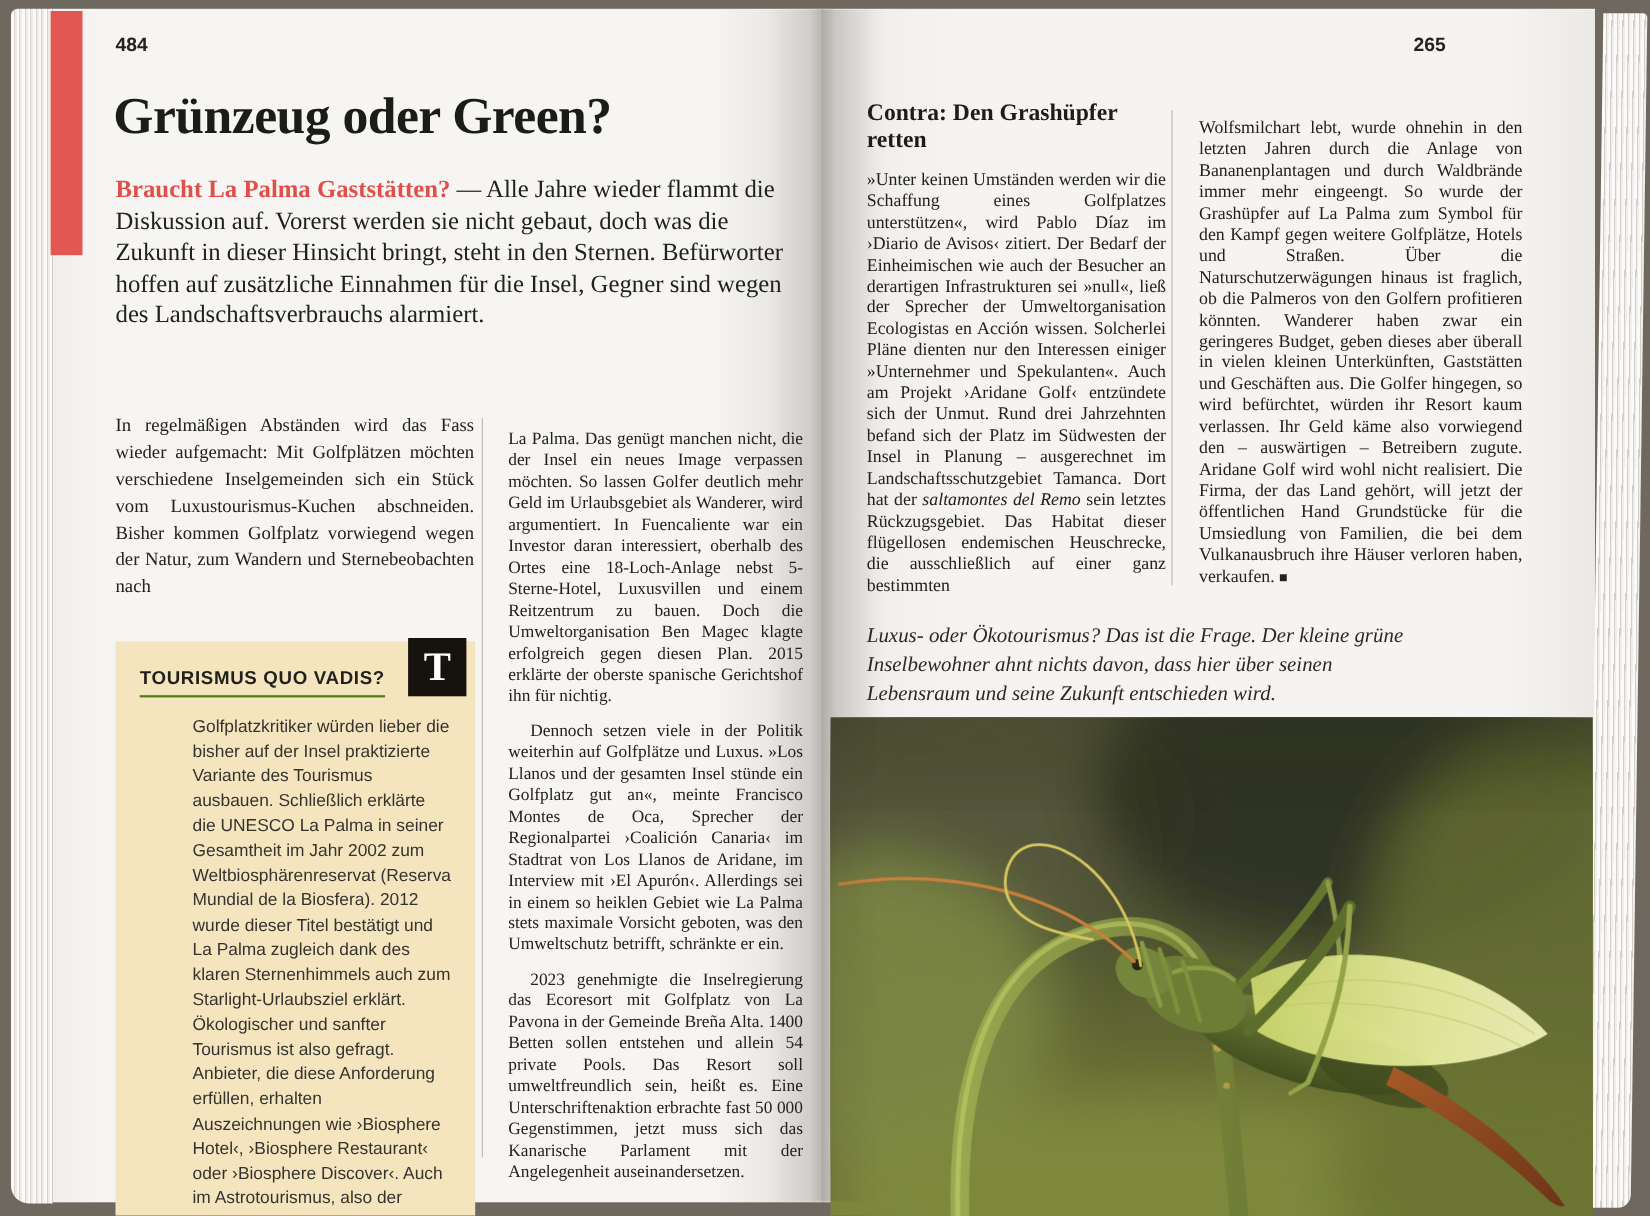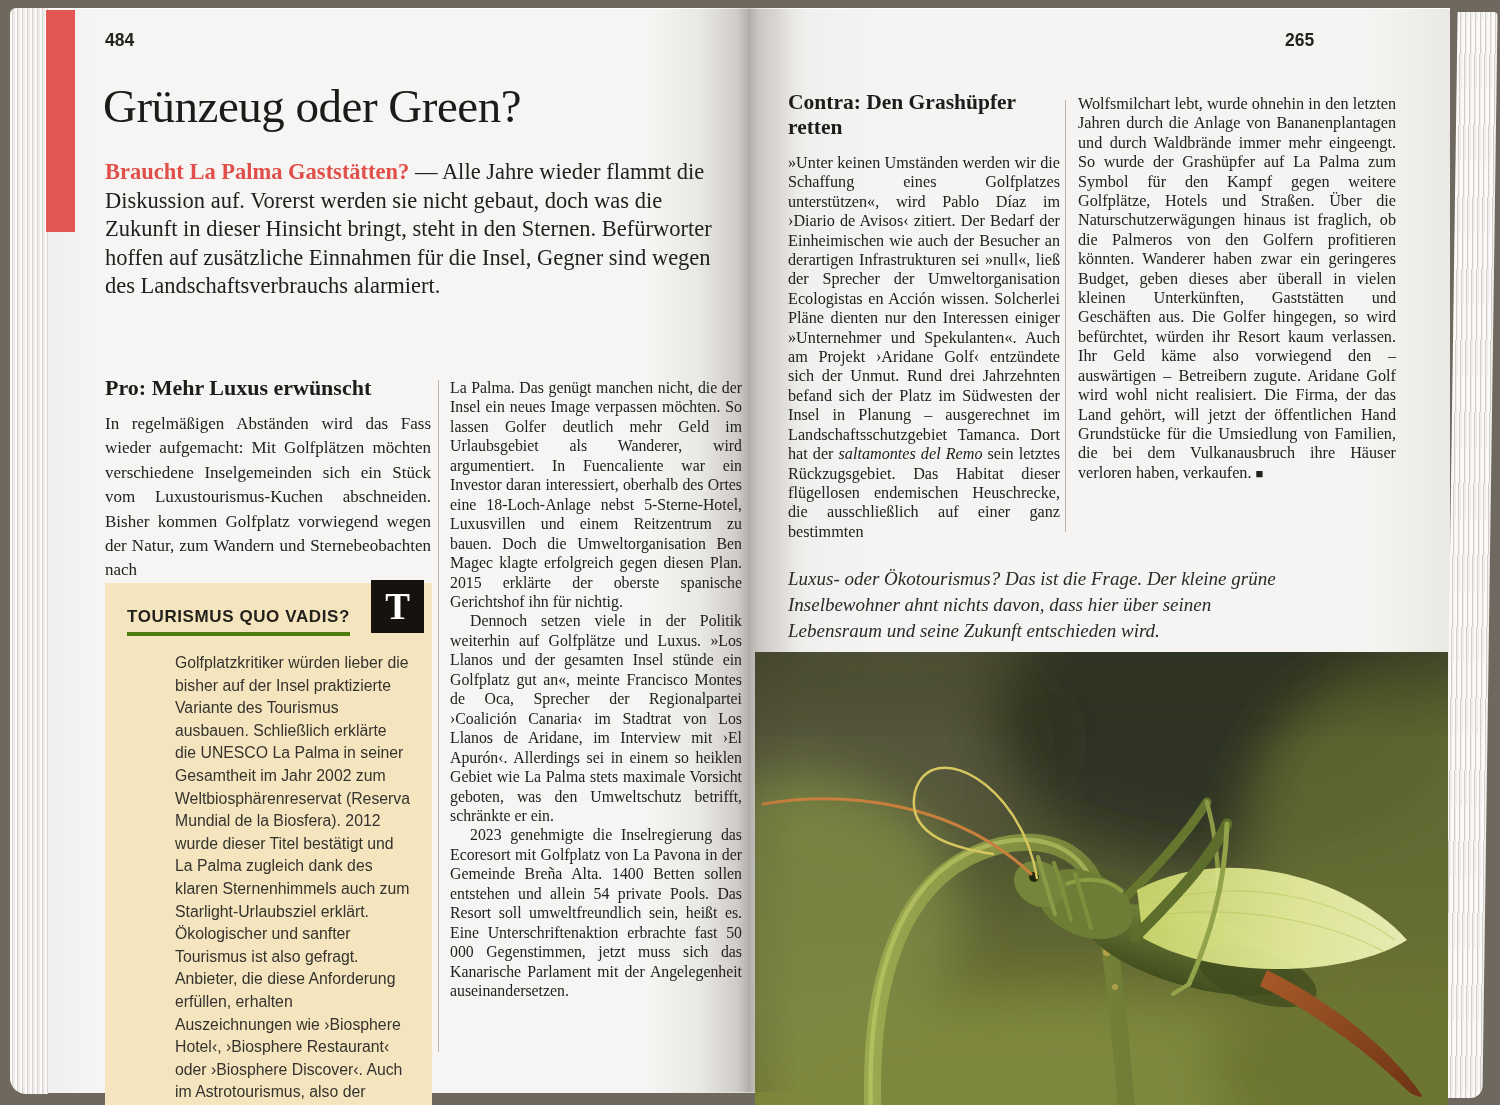--- a/index.html
+++ b/index.html
@@ -29,40 +29,40 @@
     background:repeating-linear-gradient(90deg,#fbfaf8 0 2.5px,#d2cfca 2.5px 3.5px,#f0eeea 3.5px 5px);
     transform:skewX(-0.8deg);border-radius:0 4px 12px 0;
   }
   .gutter{
     position:absolute;left:700px;top:8px;width:96px;height:1084px;z-index:3;pointer-events:none;
     background:linear-gradient(90deg,rgba(60,55,48,0) 0,rgba(60,55,48,0.10) 36px,rgba(60,55,48,0.24) 48px,rgba(60,55,48,0.10) 60px,rgba(60,55,48,0) 96px);
   }
   
   .abs{position:absolute;z-index:2;}
   .pn{font-family:"Liberation Sans",sans-serif;font-weight:bold;font-size:17.5px;color:#23221f;}
-  .headline{font-size:47px;font-weight:normal;color:#1b1b19;letter-spacing:-0.5px;line-height:1.05;}
+  .headline{font-size:47px;font-weight:bold;color:#1b1b19;letter-spacing:-0.5px;line-height:1.05;}
   .lead{font-size:22.5px;line-height:28.5px;color:#21211f;}
   .lead .q{font-weight:bold;color:#e04f49;}
   .sec-heading{font-size:22px;font-weight:bold;color:#1d1c1a;line-height:25px;margin:0 0 12px 0;}
   .jt{text-align:justify;color:#22211f;}
   .col1-body{font-size:17px;line-height:24.4px;height:174px;overflow:hidden;}
   .colm{font-size:15.8px;line-height:19.45px;}
-  .colm p,.colr p{margin:0;}
+  .colm p,.colr p{margin:12px;}
   .colm p.ind{text-indent:20px;}
   .colr{font-size:16.2px;line-height:19.4px;}
   .rulev{position:absolute;width:1px;background:#b8b5b0;z-index:2;}
   .redbar{position:absolute;left:46px;top:10px;width:29px;height:222px;z-index:2;background:#e25751;}
   
   .infobox{
     position:absolute;left:105px;top:583px;width:327px;min-height:458px;z-index:2;
     background:#f5e5bf;box-sizing:border-box;padding:24px 22px 20px 22px;
   }
   .infobox-title{
     font-family:"Liberation Sans",sans-serif;font-weight:bold;font-size:17px;letter-spacing:0.6px;
-    color:#23211c;border-bottom:4px solid #4d7c0f;display:inline-block;padding-bottom:5px;margin-bottom:16px;
+    color:#23211c;border-bottom:2px solid #4d7c0f;display:inline-block;padding-bottom:5px;margin-bottom:16px;
   }
   .infobox-body{font-family:"Liberation Sans",sans-serif;font-size:15.8px;line-height:22.6px;color:#35332e;margin-left:48px;}
   .t-badge{
     position:absolute;top:-3px;right:8px;width:53px;height:53px;background:#16130e;color:#ffffff;
     font-family:"Liberation Serif",serif;font-weight:bold;font-size:37px;
     display:flex;align-items:center;justify-content:center;
   }
   .caption{font-style:italic;font-size:19px;line-height:26px;color:#2a2927;}
   .endmark{font-size:13px;letter-spacing:0;}
   .photo{position:absolute;left:755px;top:652px;width:693px;height:453px;z-index:2;}
@@ -81,21 +81,20 @@
 
 <div class="abs pn" style="left:105px;top:30px;">484</div>
 
 <h1 class="abs headline" style="left:103px;top:82px;margin:0;">Grünzeug oder Green?</h1>
 
 <div class="abs lead" style="left:105px;top:158px;width:612px;">
   <span class="q">Braucht La Palma Gaststätten?</span><span> — </span><span>Alle Jahre wieder flammt die Diskussion auf. Vorerst werden sie nicht gebaut, doch was die Zukunft in dieser Hinsicht bringt, steht in den Sternen. Befürworter hoffen auf zusätzliche Einnahmen für die Insel, Gegner sind wegen des Landschaftsverbrauchs alarmiert.</span>
 </div>
 
 <div class="abs" style="left:105px;top:375px;width:326px;">
-  <h2 class="sec-heading">Pro: Mehr Luxus erwünscht</h2>
   <div class="jt col1-body">In regelmäßigen Abständen wird das Fass wieder aufgemacht: Mit Golfplätzen möchten verschiedene Inselgemeinden sich ein Stück vom Luxustourismus-Kuchen abschneiden. Bisher kommen Golfplatz vorwiegend wegen der Natur, zum Wandern und Sternebeobachten nach</div>
 </div>
 
 <div class="rulev" style="left:438px;top:380px;height:672px;"></div>
 
 <div class="abs jt colm" style="left:450px;top:378px;width:292px;">
   <p>La Palma. Das genügt manchen nicht, die der Insel ein neues Image verpassen möchten. So lassen Golfer deutlich mehr Geld im Urlaubsgebiet als Wanderer, wird argumentiert. In Fuencaliente war ein Investor daran interessiert, oberhalb des Ortes eine 18-Loch-Anlage nebst 5-Sterne-Hotel, Luxusvillen und einem Reitzentrum zu bauen. Doch die Umweltorganisation Ben Magec klagte erfolgreich gegen diesen Plan. 2015 erklärte der oberste spanische Gerichtshof ihn für nichtig.</p>
   <p class="ind">Dennoch setzen viele in der Politik weiterhin auf Golfplätze und Luxus. »Los Llanos und der gesamten Insel stünde ein Golfplatz gut an«, meinte Francisco Montes de Oca, Sprecher der Regionalpartei ›Coalición Canaria‹ im Stadtrat von Los Llanos de Aridane, im Interview mit ›El Apurón‹. Allerdings sei in einem so heiklen Gebiet wie La Palma stets maximale Vorsicht geboten, was den Umweltschutz betrifft, schränkte er ein.</p>
   <p class="ind">2023 genehmigte die Inselregierung das Ecoresort mit Golfplatz von La Pavona in der Gemeinde Breña Alta. 1400 Betten sollen entstehen und allein 54 private Pools. Das Resort soll umweltfreundlich sein, heißt es. Eine Unterschriftenaktion erbrachte fast 50 000 Gegenstimmen, jetzt muss sich das Kanarische Parlament mit der Angelegenheit auseinandersetzen.</p>
 </div>

